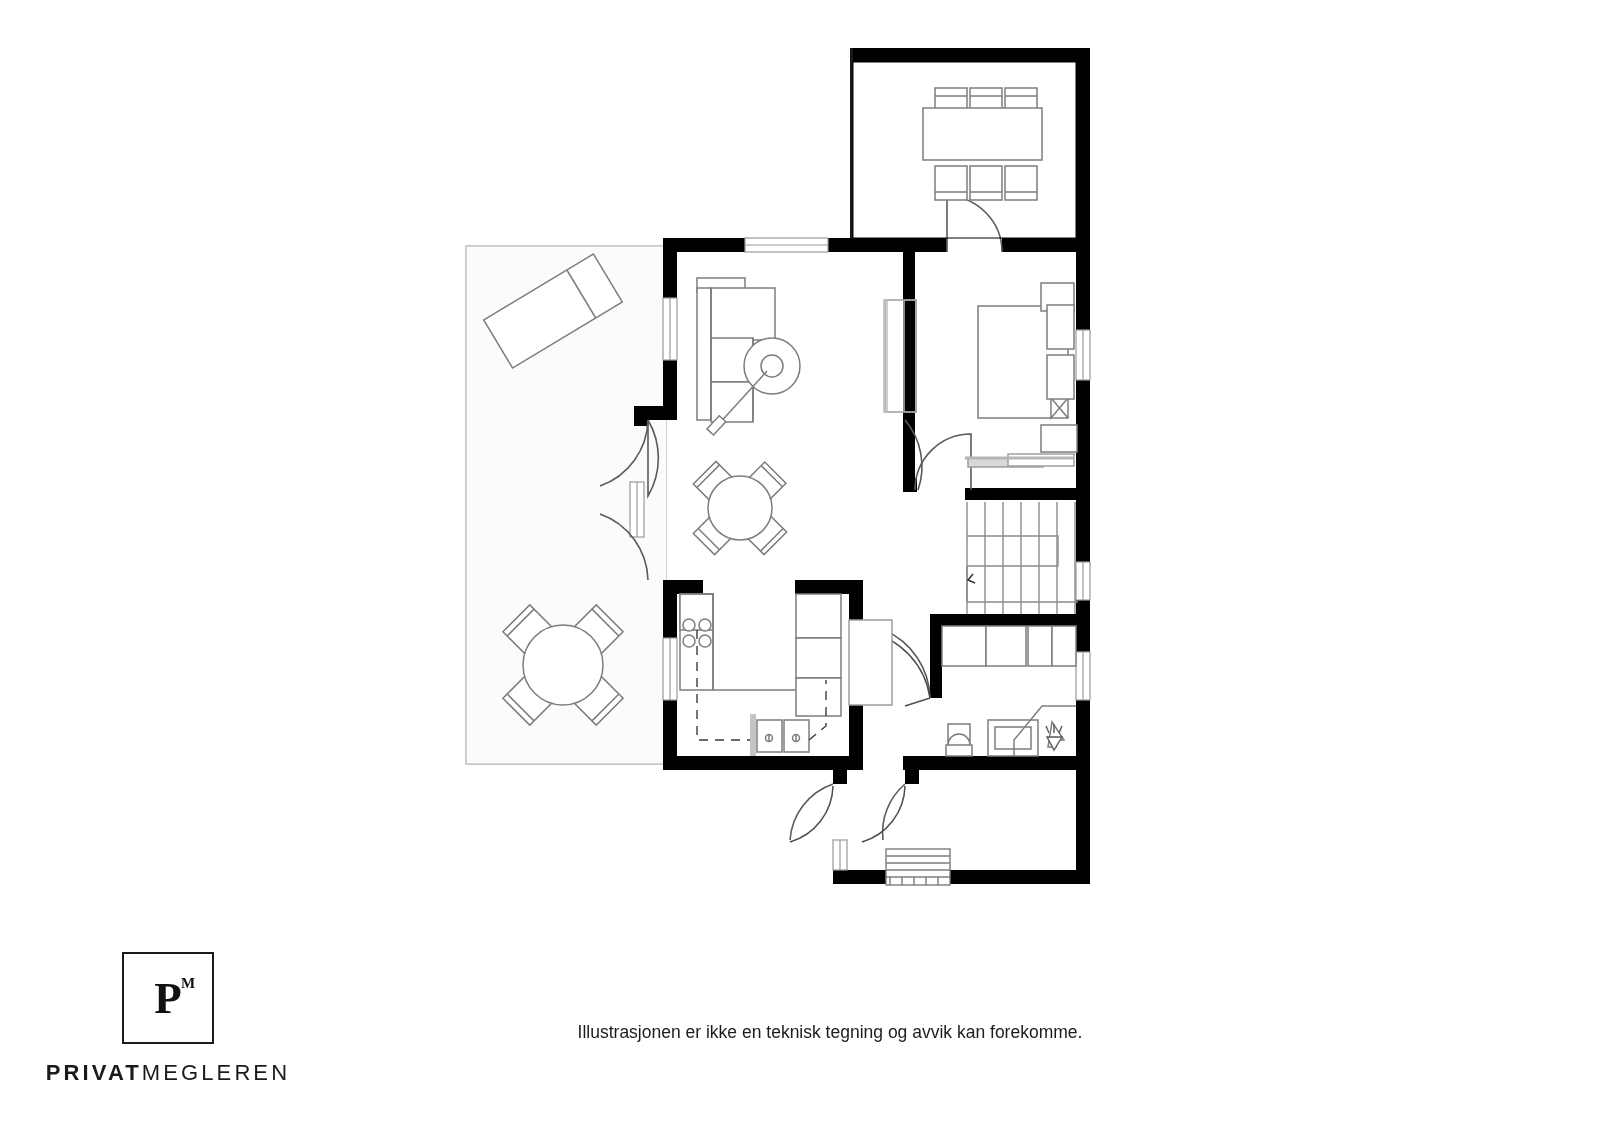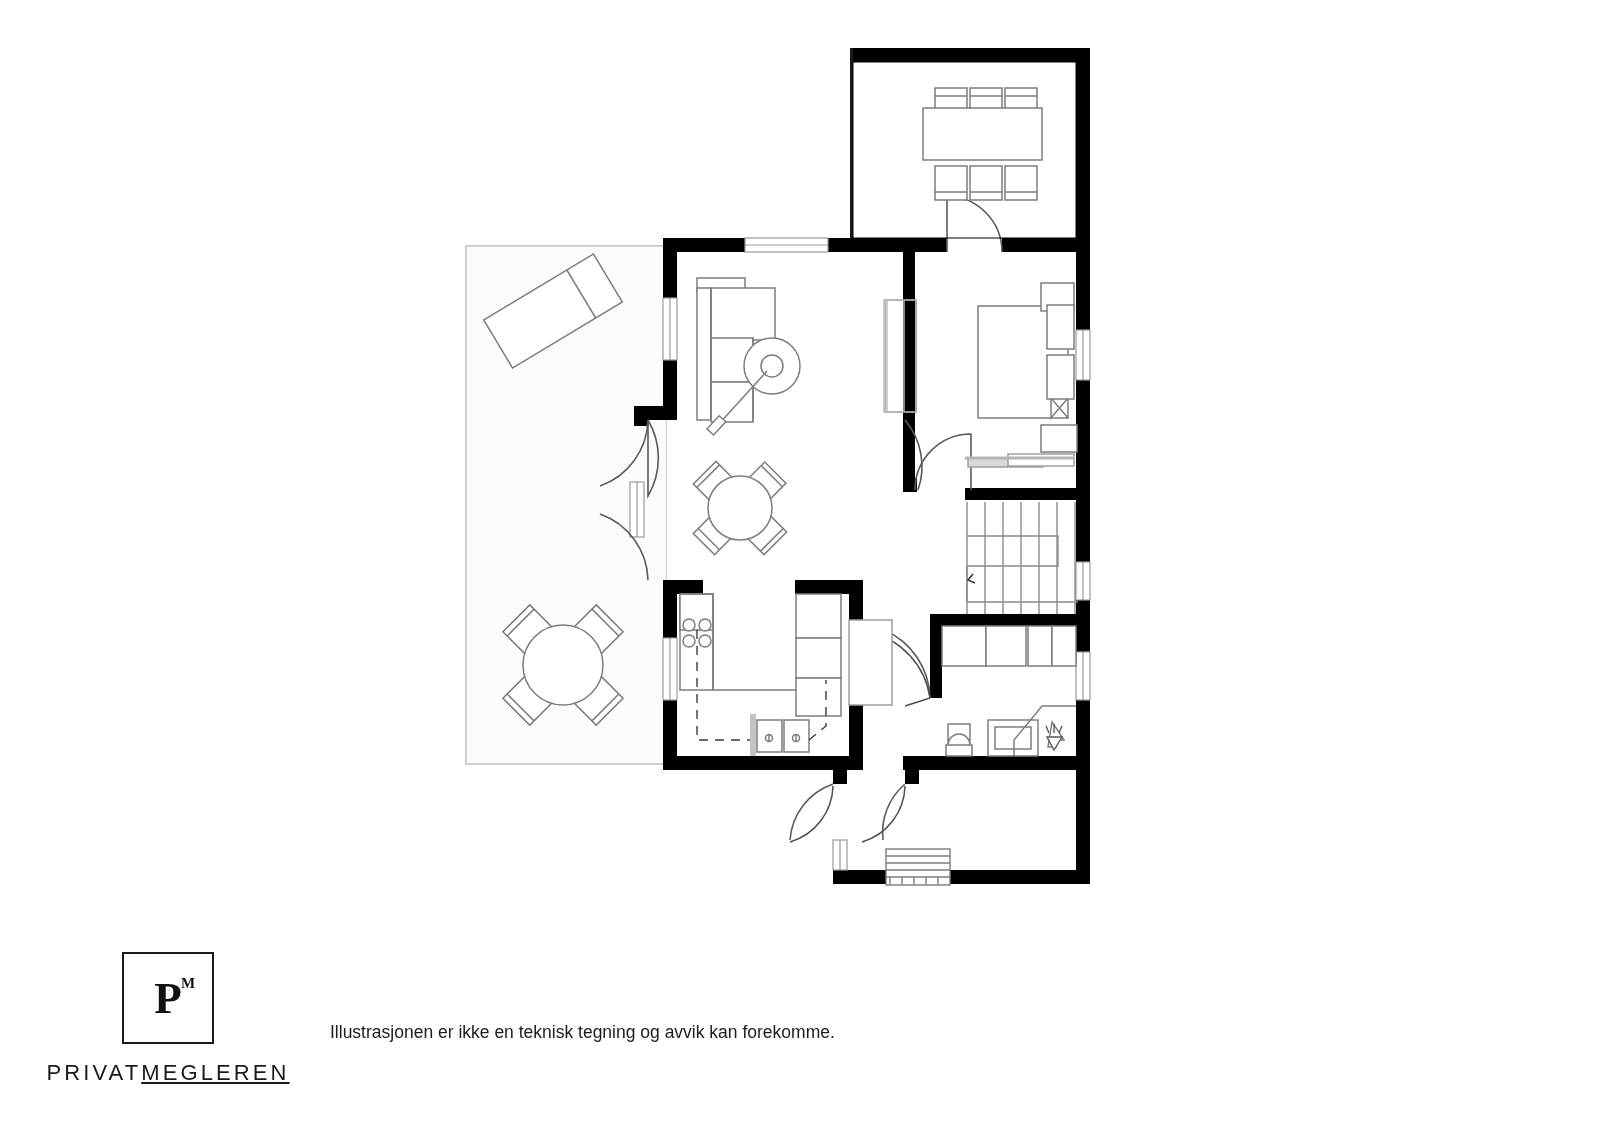--- a/index.html
+++ b/index.html
@@ -75,29 +75,29 @@
     color: #111111;
   }
   #logo-wordmark {
     margin-top: 16px;
     font-family: "Liberation Sans", sans-serif;
     font-size: 22px;
     letter-spacing: 3.1px;
     color: #1a1a1a;
     white-space: nowrap;
   }
-  #logo-wordmark .wm-bold { font-weight: normal; margin-top: 24px; }
-  #logo-wordmark .wm-light { font-weight: normal; text-decoration: underline; }
+  #logo-wordmark .wm-bold { font-weight: bold; margin-top: 24px; }
+  #logo-wordmark .wm-light { font-weight: normal; }
 
   #disclaimer {
     position: absolute;
     left: 330px;
     top: 78px;
     width: 1000px;
-    text-align: left;
+    text-align: center;
     font-family: "Liberation Sans", sans-serif;
     font-size: 17.5px;
     line-height: 1.38;
     color: #1c1c1c;
   }
   #disclaimer div { white-space: nowrap; }
 </style>
 </head>
 <body>
 

